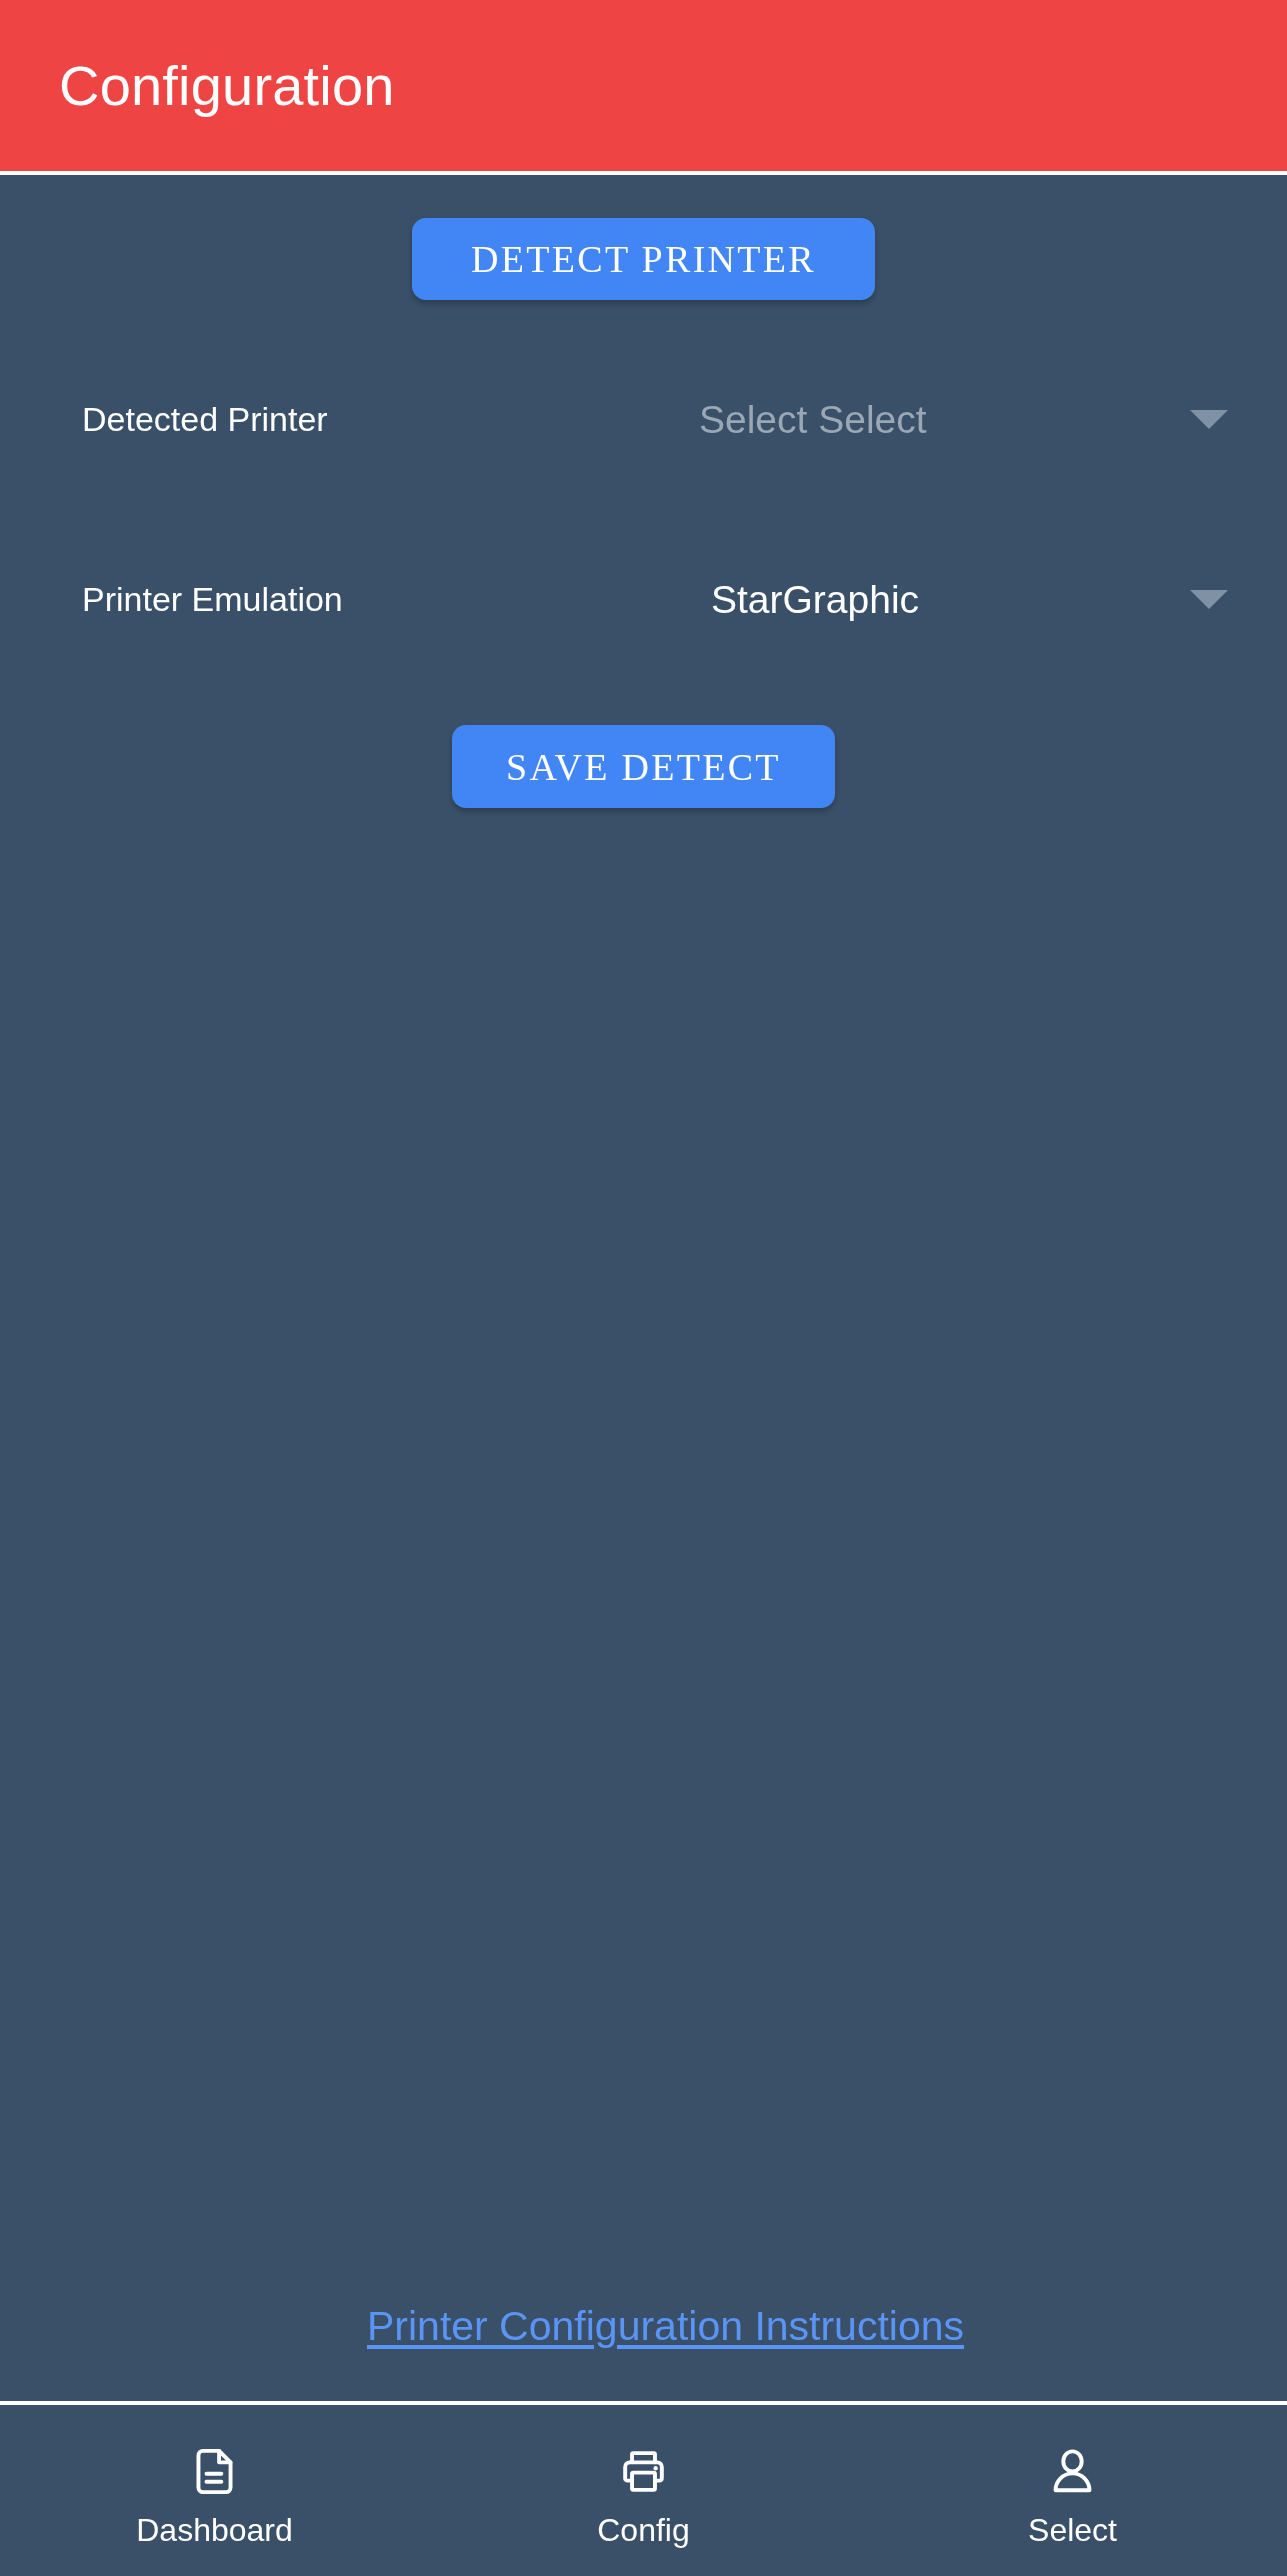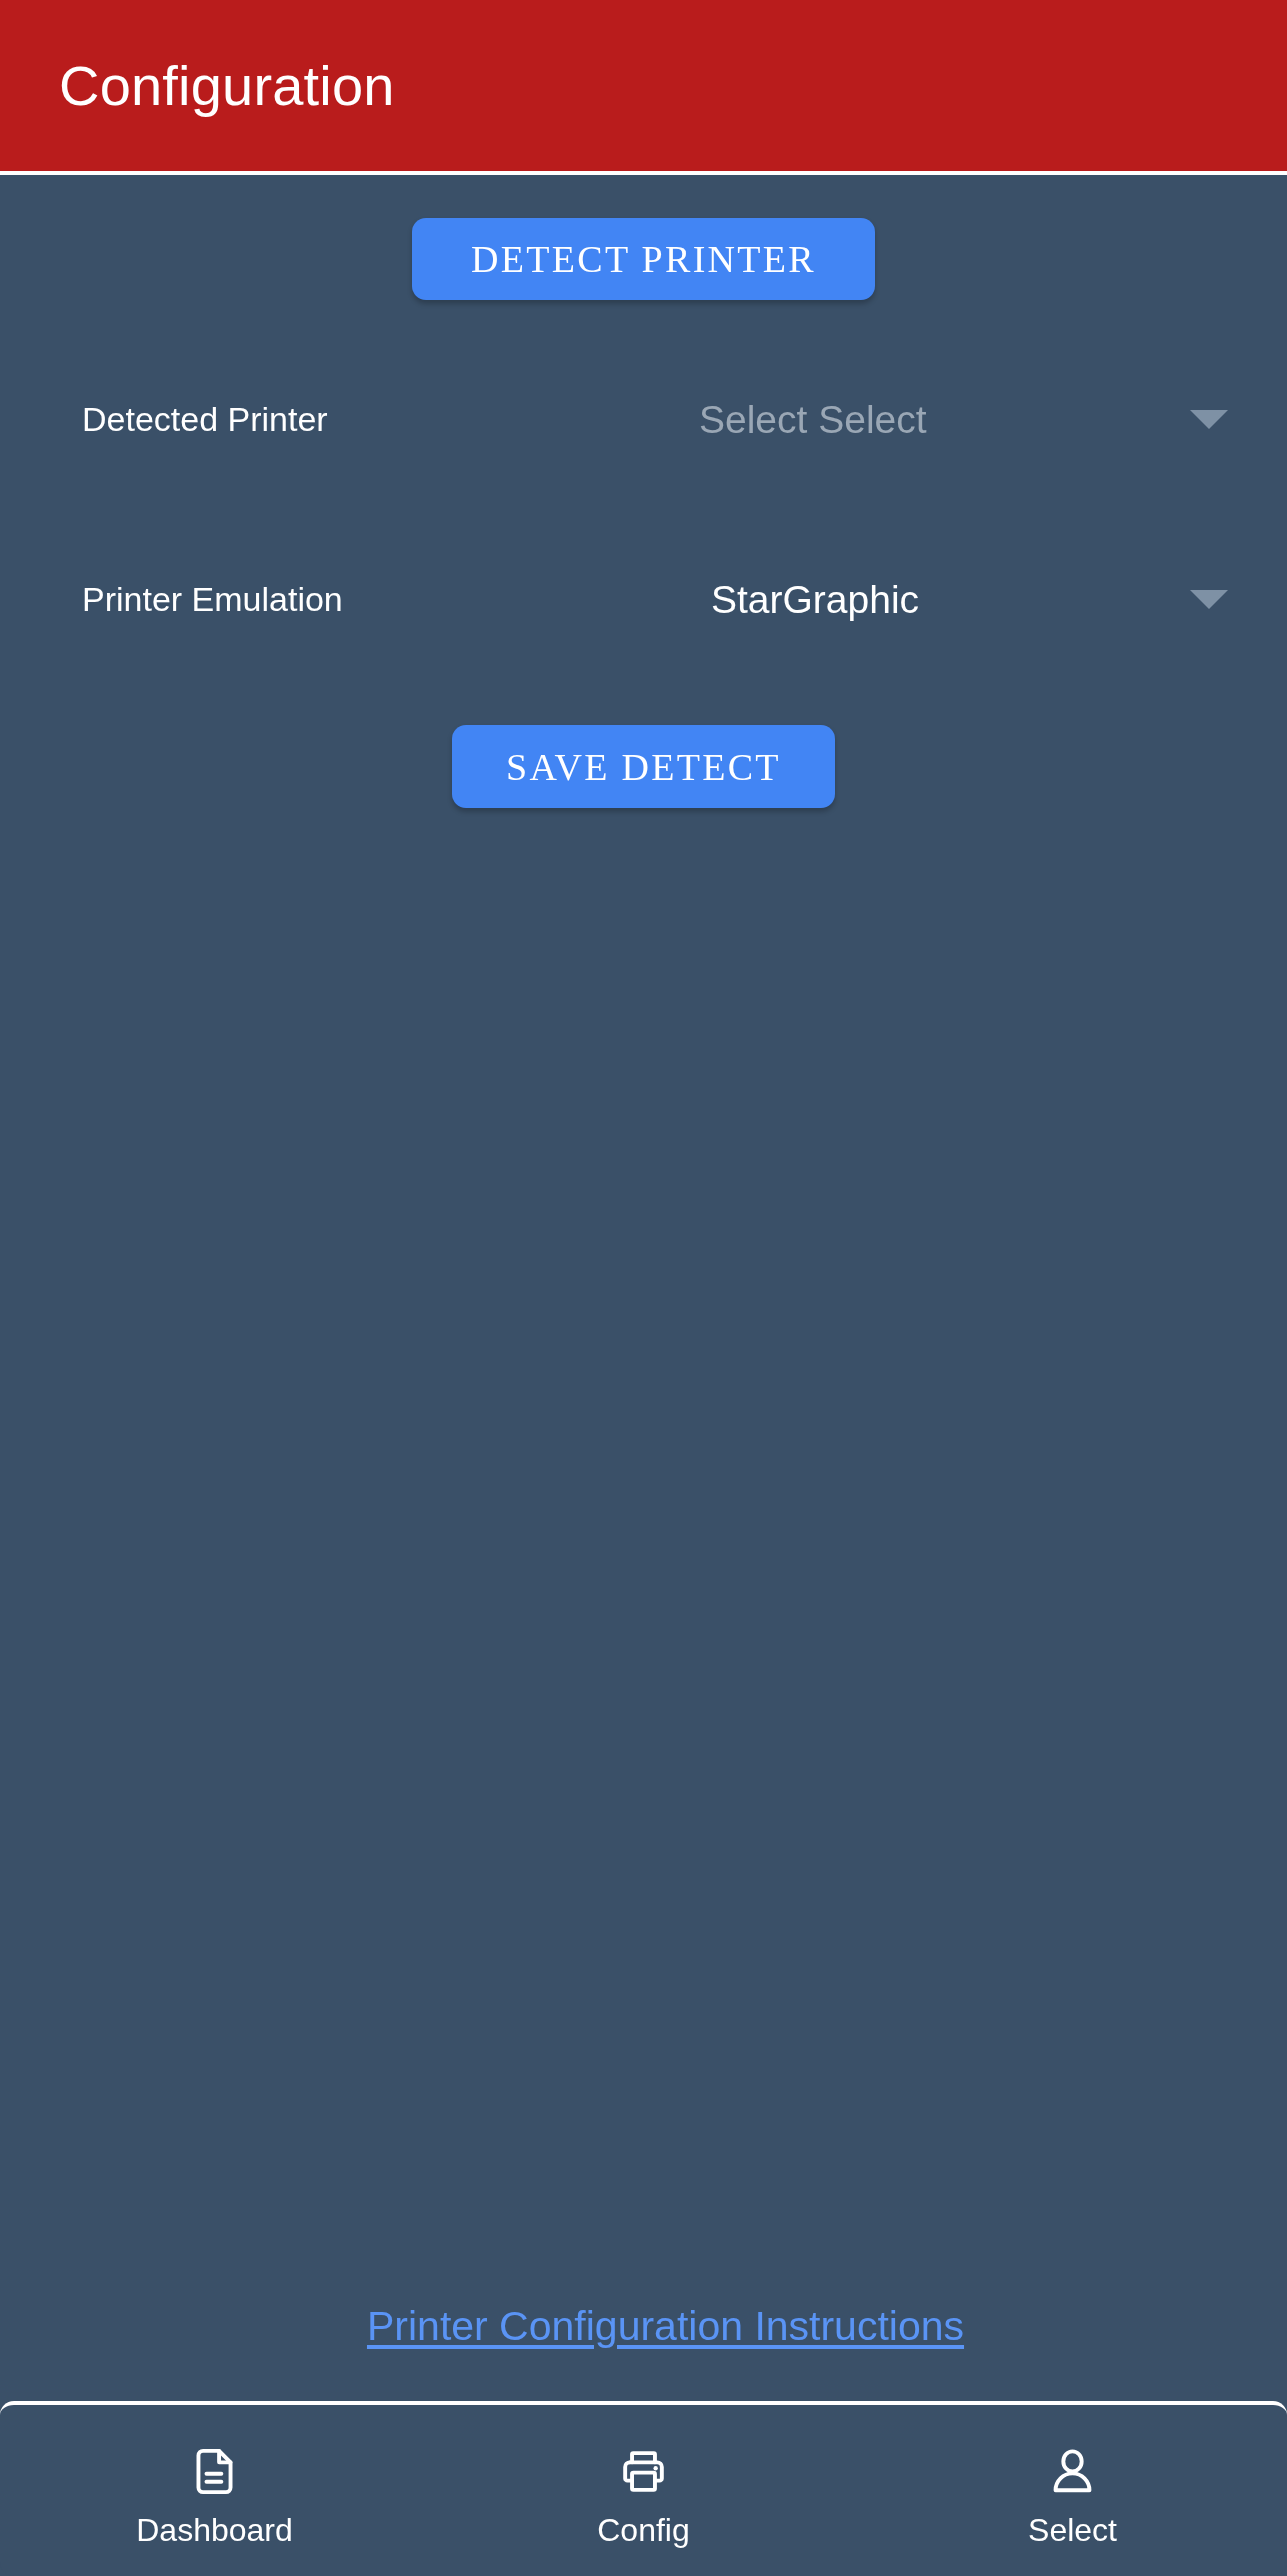--- a/index.html
+++ b/index.html
@@ -18,21 +18,21 @@
     height: 2576px;
     background: #3a5068;
     display: flex;
     flex-direction: column;
   }
 
   
   .app-header {
     height: 175px;
     flex: 0 0 175px;
-    background: #b91c1c;
+    background: #ef4444;
     border-bottom: 4.5px solid #ffffff;
     display: flex;
     align-items: center;
     padding-left: 59px;
   }
   .app-title {
     color: #ffffff;
     font-size: 56px;
     font-weight: 400;
     letter-spacing: 0.2px;
@@ -153,21 +153,20 @@
   }
 
   
   .bottom-nav {
     flex: 0 0 175px;
     height: 175px;
     background: #3a5068;
     border-top: 4.5px solid #ffffff;
     display: flex;
     align-items: flex-start;
-    border-radius: 14px;
   }
   .nav-item {
     flex: 1 1 0;
     display: flex;
     flex-direction: column;
     align-items: center;
     justify-content: center;
     gap: 14.3px;
     cursor: pointer;
     height: 100%;

